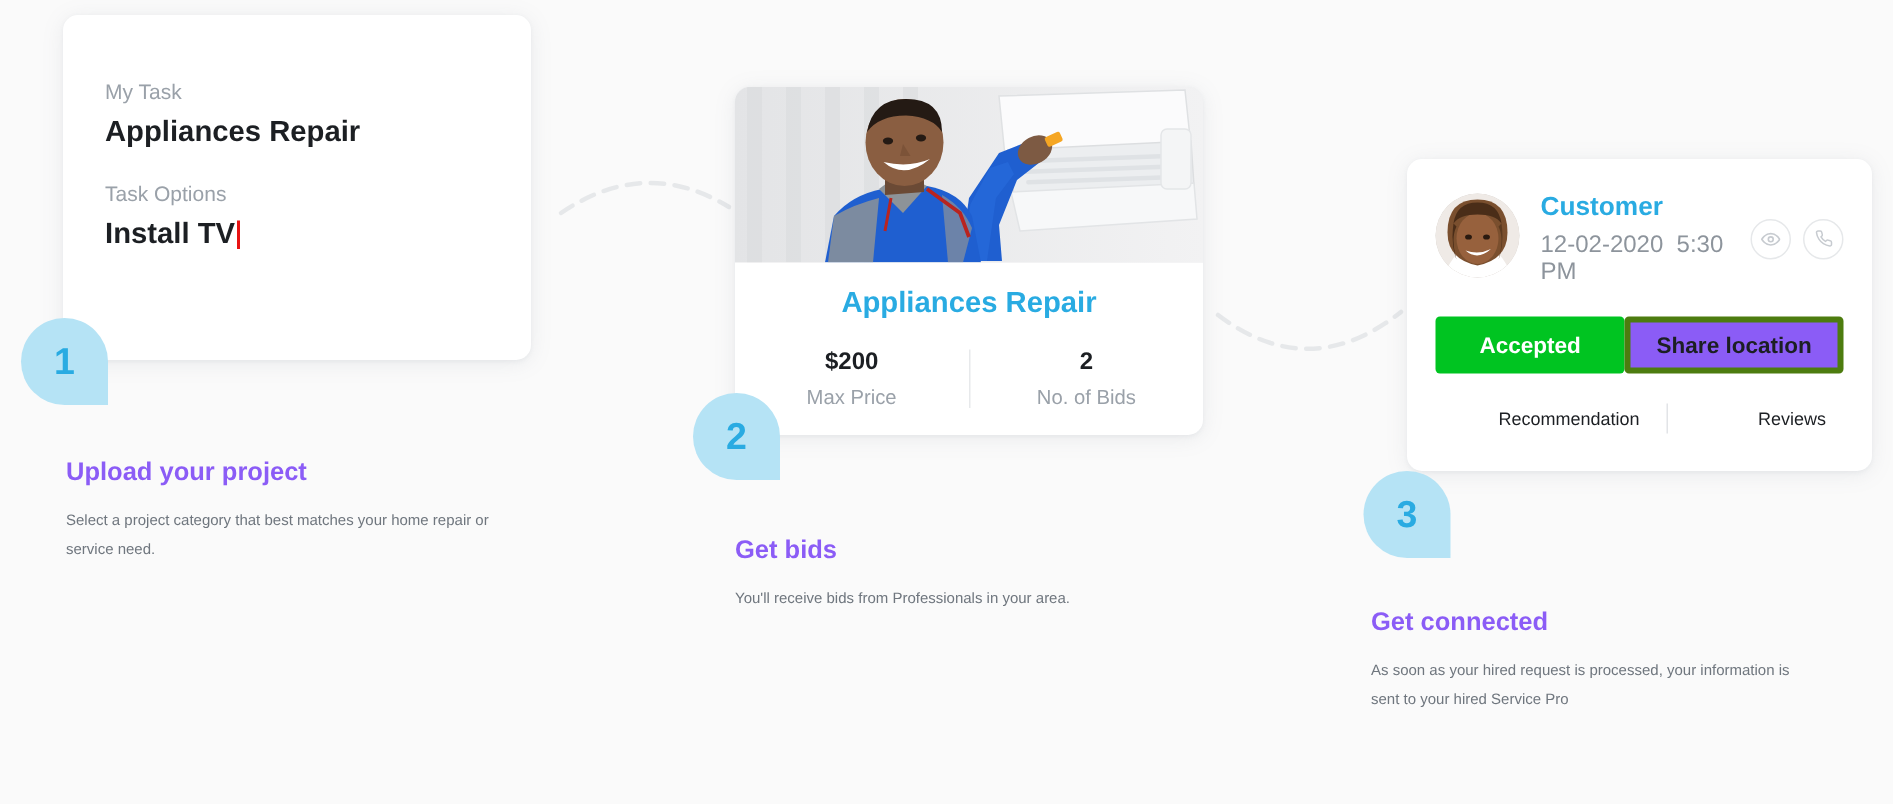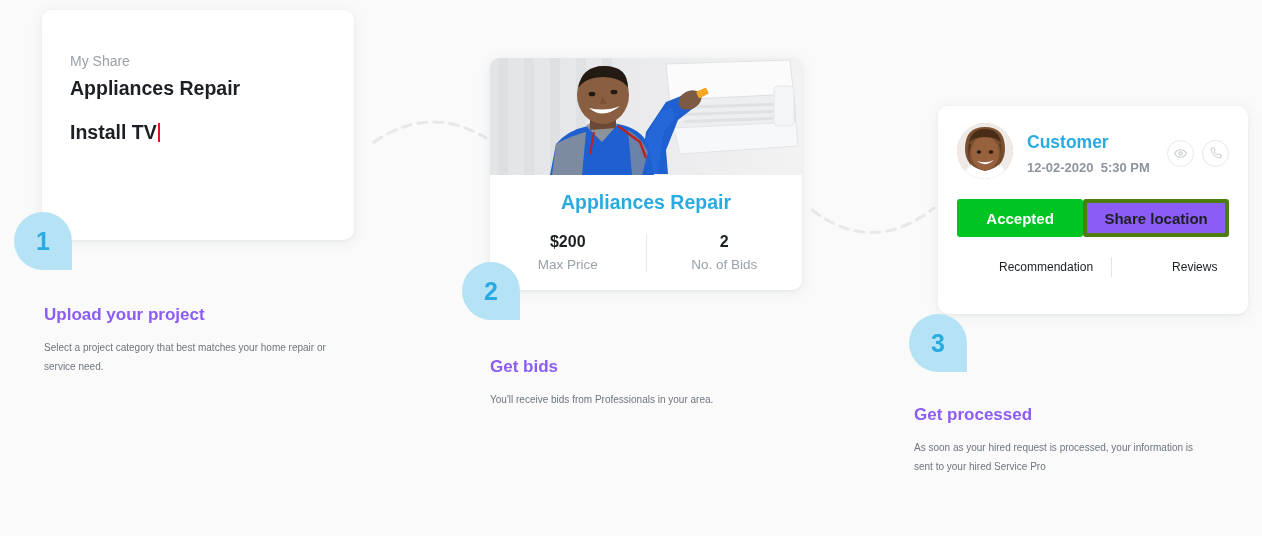--- a/index.html
+++ b/index.html
@@ -166,23 +166,22 @@
     padding-top: 4px;
     flex: 1;
   }
   .cust-name {
     color: #29abe2;
     font-size: 17.5px;
     font-weight: 700;
   }
   .cust-time {
     color: #8d949c;
-    font-size: 13px;
+    font-size: 16px;
     margin-top: 7px;
-    font-weight: bold;
   }
   .cust-icons {
     display: flex;
     gap: 8px;
     padding-top: 4px;
   }
   .icon-circle {
     width: 25px;
     height: 25px;
     border-radius: 50%;
@@ -265,27 +264,28 @@
     <path d="M4 42 Q60 4 116 38" fill="none" stroke="#e6e8ea" stroke-width="3" stroke-dasharray="9 7" stroke-linecap="round"></path>
   </svg>
   <svg class="connector" id="connector-2" width="130" height="80" viewBox="0 0 130 80">
     <path d="M4 20 Q65 66 126 18" fill="none" stroke="#e6e8ea" stroke-width="3" stroke-dasharray="9 7" stroke-linecap="round"></path>
   </svg>
 
   <div class="card" id="card-add-task">
     <div class="addtask-inner">
 
       <div class="field-group">
-        <div class="field-label">My Share</div>
+        <div class="field-label">My Task</div>
         <div class="field-value">
           <span>Appliances Repair</span>
         </div>
       </div>
 
       <div class="field-group">
+        <div class="field-label">Task Options</div>
         <div class="field-value">
           <span>Install TV</span>
           <span class="caret"></span>
         </div>
       </div>
     </div>
   </div>
 
   <div class="card" id="card-bid">
     <div class="bid-photo">
@@ -424,17 +424,17 @@
     <div class="step-title">Upload your project</div>
     <div class="step-desc">Select a project category that best matches your home repair or service need.</div>
   </div>
 
   <div class="step-block" id="step-text-2">
     <div class="step-title">Get bids</div>
     <div class="step-desc">You'll receive bids from Professionals in your area.</div>
   </div>
 
   <div class="step-block" id="step-text-3">
-    <div class="step-title">Get processed</div>
+    <div class="step-title">Get connected</div>
     <div class="step-desc">As soon as your hired request is processed, your information is sent to your hired Service Pro</div>
   </div>
 
 </div>
 
 </body></html>

